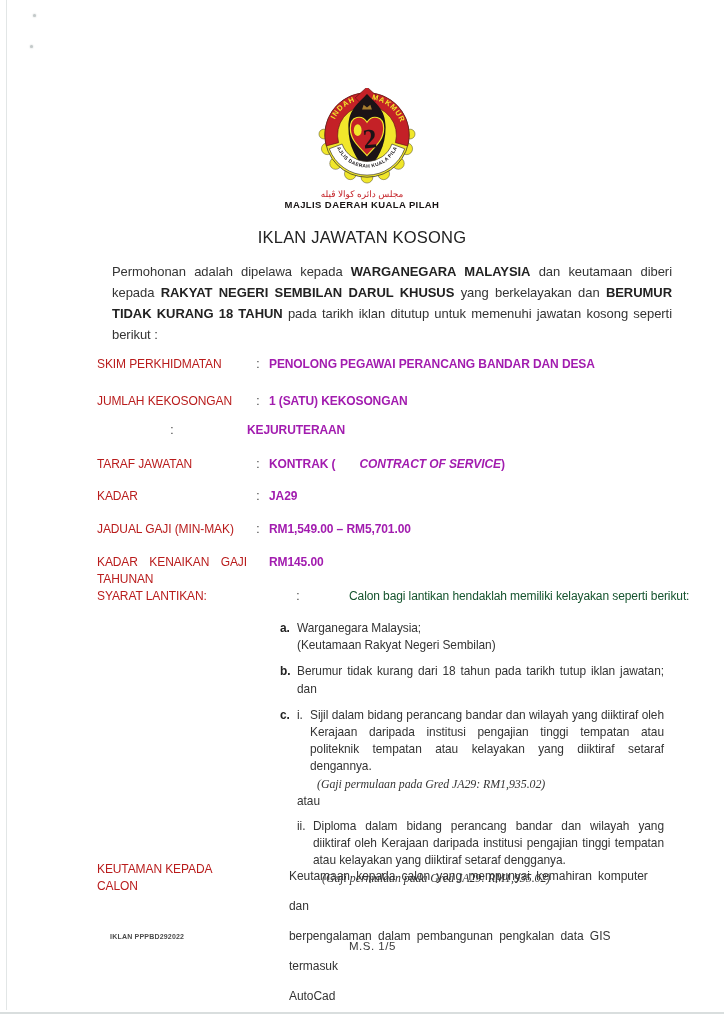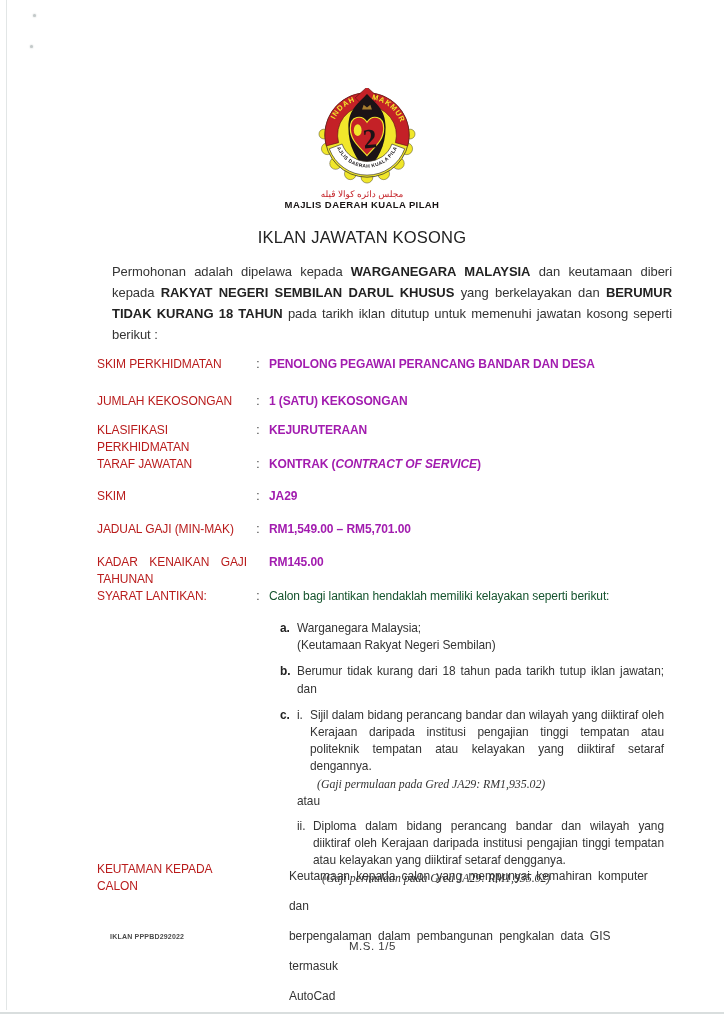--- a/index.html
+++ b/index.html
@@ -30,23 +30,23 @@
   .b { font-weight:bold; color:#222; }
 
   .row { position:absolute; left:97px; width:565px; display:grid;
          grid-template-columns:150px 22px 393px; align-items:start;
          font-size:12px; line-height:16.5px; }
   .lbl { color:#b91c1c; letter-spacing:-.1px; }
   .lbl.just { text-align:justify; }
   .colon { color:#3c3c3c; text-align:center; }
   .val { font-weight:bold; color:#a21caf; letter-spacing:-.1px; }
   .val.normal { font-weight:normal; color:#14532d; }
-  .ital { font-style:italic; }
+  .ital { font-style:italic;padding-left:24px; }
   .r1 { top:356px; } .r2 { top:393px; } .r3 { top:422px; } .r4 { top:456px; }
-  .r5 { top:488px; } .r6 { top:521px; } .r7 { top:554px; } .r8 { top:588px; }
+  .r5 { top:488px; } .r6 { top:521px; } .r7 { top:554px; } .r8 { top:588px;gap:40px; }
 
   .reqs { position:absolute; left:280px; top:620px; width:384px;
           font-size:11.9px; line-height:17.2px; color:#343434; letter-spacing:-.05px; }
   .req { display:grid; grid-template-columns:17px 1fr; margin-bottom:9px; }
   .req.rc { margin-bottom:0; }
   .ltr { font-weight:bold; color:#222; }
   .pre { white-space:pre-line; }
   .jtxt { text-align:justify; }
   .sub { display:grid; grid-template-columns:13px 1fr; }
   .sub2 { grid-template-columns:16px 1fr; margin-top:8px; }
@@ -132,33 +132,32 @@
     <div class="val">PENOLONG PEGAWAI PERANCANG BANDAR DAN DESA</div>
   </div>
 
   <div class="row r2">
     <div class="lbl">JUMLAH KEKOSONGAN</div>
     <div class="colon">:</div>
     <div class="val">1 (SATU) KEKOSONGAN</div>
   </div>
 
   <div class="row r3">
-    <div class="lbl">KLASIFIKASI PERKHIDMATAN</div>
     <div class="colon">:</div>
     <div class="val">KEJURUTERAAN</div>
   </div>
 
   <div class="row r4">
     <div class="lbl">TARAF JAWATAN</div>
     <div class="colon">:</div>
     <div class="val"><span>KONTRAK (</span><span class="ital">CONTRACT OF SERVICE</span><span>)</span></div>
   </div>
 
   <div class="row r5">
-    <div class="lbl">SKIM</div>
+    <div class="lbl">KADAR</div>
     <div class="colon">:</div>
     <div class="val">JA29</div>
   </div>
 
   <div class="row r6">
     <div class="lbl">JADUAL GAJI (MIN-MAK)</div>
     <div class="colon">:</div>
     <div class="val">RM1,549.00 – RM5,701.00</div>
   </div>
 

